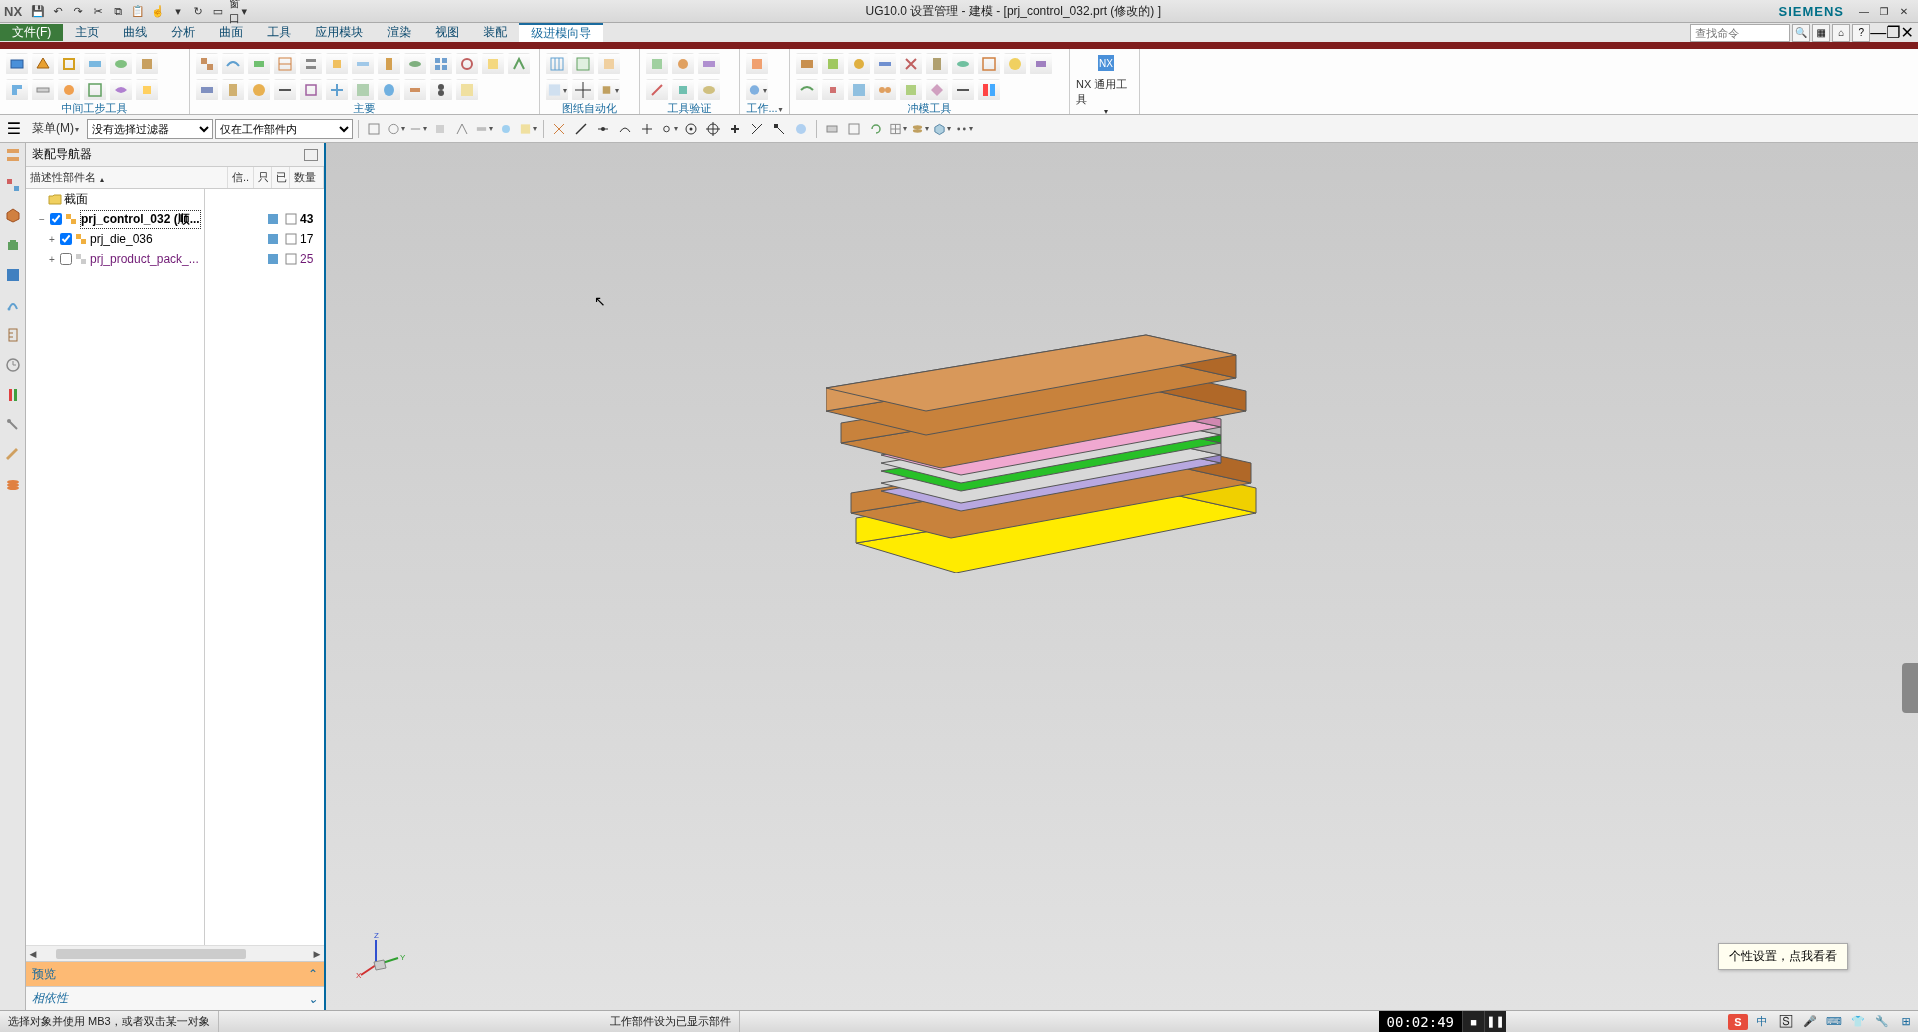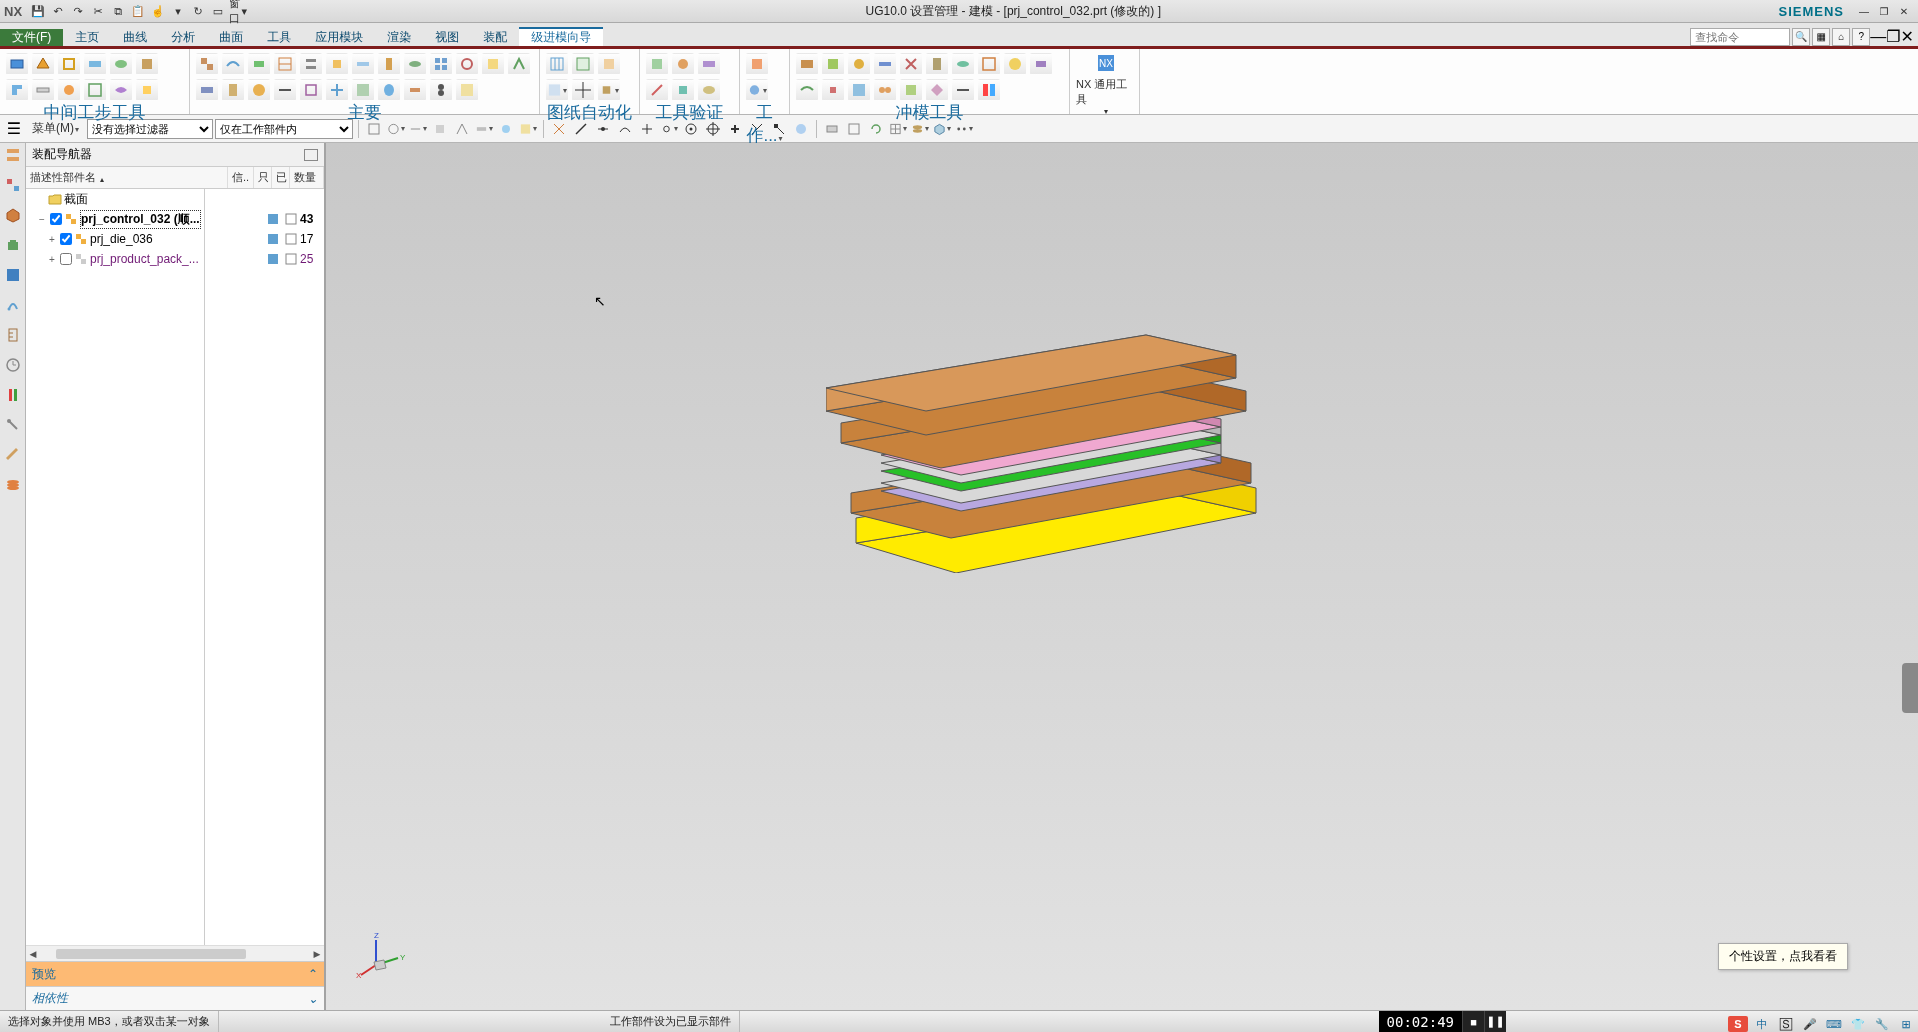--- a/index.html
+++ b/index.html
@@ -7,33 +7,33 @@
 
 
 .title-bar { height: 23px; background: linear-gradient(to bottom, #e8e8e8, #d8d8d8); display: flex; align-items: center; padding: 0 4px; border-bottom: 1px solid #aaa; }
 .title-bar .nx-label { font-weight: bold; font-size: 13px; color: #555; margin-right: 6px; }
 .title-bar .qat-btn { width: 18px; height: 18px; display: inline-flex; align-items: center; justify-content: center; margin: 0 1px; font-size: 11px; color: #333; cursor: pointer; }
 .title-bar .title-text { flex: 1; text-align: center; font-size: 12px; color: #222; }
 .title-bar .brand { font-size: 13px; font-weight: bold; color: #007088; letter-spacing: 1px; margin-right: 10px; }
 .title-bar .win-ctrl { width: 16px; height: 14px; margin: 0 2px; display: inline-flex; align-items: center; justify-content: center; cursor: pointer; color: #333; font-size: 10px; }
 
 
-.menu-bar { height: 26px; background: #e6e6e6; display: flex; align-items: flex-end; border-bottom: 3px solid #7f1d1d; }
+.menu-bar { height: 26px; background: #e6e6e6; display: flex; align-items: center; border-bottom: 7px solid #7f1d1d; }
 .menu-bar .file-btn { background: #3b7a3b; color: #fff; padding: 0 12px; display: flex; align-items: center; font-size: 12px; cursor: pointer; }
 .menu-bar .tab { padding: 0 12px; display: flex; align-items: center; font-size: 12px; color: #0c4a6e; cursor: pointer; }
 .menu-bar .tab.active { background: #fff; color: #1a6b9e; border-top: 2px solid #1a6b9e; }
 .menu-bar .search-area { margin-left: auto; display: flex; align-items: center; padding-right: 4px; }
 .menu-bar .search-input { width: 100px; height: 18px; border: 1px solid #aaa; font-size: 11px; padding: 0 4px; }
 .menu-bar .search-btn, .menu-bar .help-btn { width: 18px; height: 18px; margin-left: 2px; border: 1px solid #aaa; background: #f5f5f5; display: inline-flex; align-items: center; justify-content: center; cursor: pointer; font-size: 10px; }
 
 
 .ribbon { height: 66px; background: #fdfdfd; border-bottom: 1px solid #b5b5b5; display: flex; }
 .ribbon-group { border-right: 1px solid #ccc; padding: 2px 6px; display: flex; flex-direction: column; position: relative; }
 .ribbon-group .icons { flex: 1; display: flex; flex-wrap: wrap; align-content: flex-start; gap: 4px; padding-top: 2px; }
-.ribbon-group .label { font-size: 17px; color: #1a6b9e; text-align: center; padding-bottom: 1px; }
+.ribbon-group .label { font-size: 11px; color: #1a6b9e; text-align: center; padding-bottom: 1px; }
 .ribbon-icon { width: 22px; height: 22px; background: linear-gradient(to bottom, #fefefe, #e8e8e8); border: 1px solid transparent; border-radius: 2px; display: inline-flex; align-items: center; justify-content: center; cursor: pointer; }
 .ribbon-icon svg { width: 16px; height: 16px; }
 .ribbon-big { width: 60px; display: flex; flex-direction: column; align-items: center; justify-content: center; font-size: 11px; color: #333; cursor: pointer; }
 .ribbon-big svg { width: 24px; height: 24px; margin-bottom: 2px; }
 .drop-arrow::after { content: "▾"; font-size: 8px; color: #555; margin-left: 1px; }
 
 
 .sel-bar { height: 28px; background: #f4f4f4; border-bottom: 1px solid #b5b5b5; display: flex; align-items: center; padding: 0 4px; gap: 2px; }
 .sel-bar .menu-btn { font-size: 12px; padding: 2px 6px; cursor: pointer; color: #333; }
 .sel-bar select { height: 20px; font-size: 11px; border: 1px solid #999; background: #fff; }
@@ -43,21 +43,21 @@
 
 
 .main-area { position: absolute; top: 143px; left: 0; right: 0; bottom: 22px; display: flex; }
 
 
 .left-rail { width: 26px; background: #e6e6e6; border-right: 1px solid #b5b5b5; display: flex; flex-direction: column; align-items: center; padding-top: 2px; gap: 10px; }
 .left-rail .rail-icon { width: 20px; height: 20px; cursor: pointer; display: flex; align-items: center; justify-content: center; }
 .left-rail .rail-icon svg { width: 16px; height: 16px; }
 
 
-.nav-panel { width: 300px; background: #fff; border-right: 2px solid #a3a3a3; display: flex; flex-direction: column; }
+.nav-panel { width: 300px; background: #fff; border-right: 2px solid #0369a1; display: flex; flex-direction: column; }
 .nav-header { height: 24px; background: #f0f0f0; border-bottom: 1px solid #ccc; display: flex; align-items: center; padding: 0 6px; font-size: 12px; }
 .nav-header .expand-icon { margin-left: auto; width: 14px; height: 12px; border: 1px solid #888; cursor: pointer; }
 .nav-cols { height: 22px; background: #f7f7f7; border-bottom: 1px solid #ccc; display: flex; font-size: 11px; color: #333; }
 .nav-cols .col { border-right: 1px solid #ddd; padding: 3px 4px; }
 .nav-cols .col.name { flex: 1; display: flex; align-items: center; }
 .nav-cols .col.name .sort::after { content: "▴"; margin-left: 4px; font-size: 8px; }
 .nav-tree { flex: 1; overflow: auto; position: relative; }
 .nav-tree .vline { position: absolute; left: 178px; top: 0; bottom: 0; width: 1px; background: #ccc; }
 .tree-row { height: 20px; display: flex; align-items: center; font-size: 12px; padding-left: 10px; }
 .tree-row .exp { width: 12px; text-align: center; color: #666; cursor: pointer; font-size: 10px; }
@@ -82,21 +82,21 @@
 
 
 .viewport { flex: 1; background: linear-gradient(to bottom, #c8c8c8, #e2e2e2); position: relative; }
 .viewport svg.model { position: absolute; top: 170px; left: 500px; }
 .viewport .triad { position: absolute; bottom: 30px; left: 30px; width: 50px; height: 50px; }
 .viewport .cursor { position: absolute; top: 150px; left: 268px; font-size: 14px; pointer-events: none; }
 .viewport .tooltip { position: absolute; bottom: 40px; right: 70px; background: #fffef0; border: 1px solid #aaa; padding: 4px 10px; font-size: 12px; box-shadow: 1px 1px 3px rgba(0,0,0,0.2); }
 .viewport .side-tab { position: absolute; right: 0; top: 520px; width: 16px; height: 50px; background: #888; border-radius: 4px 0 0 4px; }
 
 
-.status-bar { position: absolute; bottom: 0; left: 0; right: 0; height: 22px; background: linear-gradient(to bottom, #f0f0f0, #d8d8d8); border-top: 1px solid #aaa; display: flex; align-items: flex-end; font-size: 11px; color: #222; }
+.status-bar { position: absolute; bottom: 0; left: 0; right: 0; height: 22px; background: linear-gradient(to bottom, #f0f0f0, #d8d8d8); border-top: 1px solid #aaa; display: flex; align-items: center; font-size: 11px; color: #222; }
 .status-bar .cell { padding: 0 8px; border-right: 1px solid #bbb; height: 100%; display: flex; align-items: center; }
 .status-bar .spacer { flex: 1; }
 .status-bar .timer { background: #000; color: #fff; font-family: monospace; font-size: 14px; padding: 0 8px; height: 100%; display: flex; align-items: center; }
 .status-bar .play-ctrl { width: 22px; height: 100%; background: #222; display: flex; align-items: center; justify-content: center; color: #fff; cursor: pointer; border-left: 1px solid #444; }
 .status-bar .ime { width: 20px; height: 16px; margin: 0 2px; display: inline-flex; align-items: center; justify-content: center; border-radius: 2px; font-size: 11px; cursor: pointer; }
 .status-bar .ime.s { background: #e74c3c; color: #fff; font-weight: bold; }
 .status-bar .ime.cn { color: #1a6b9e; }
 </style>
 </head>
 <body>

